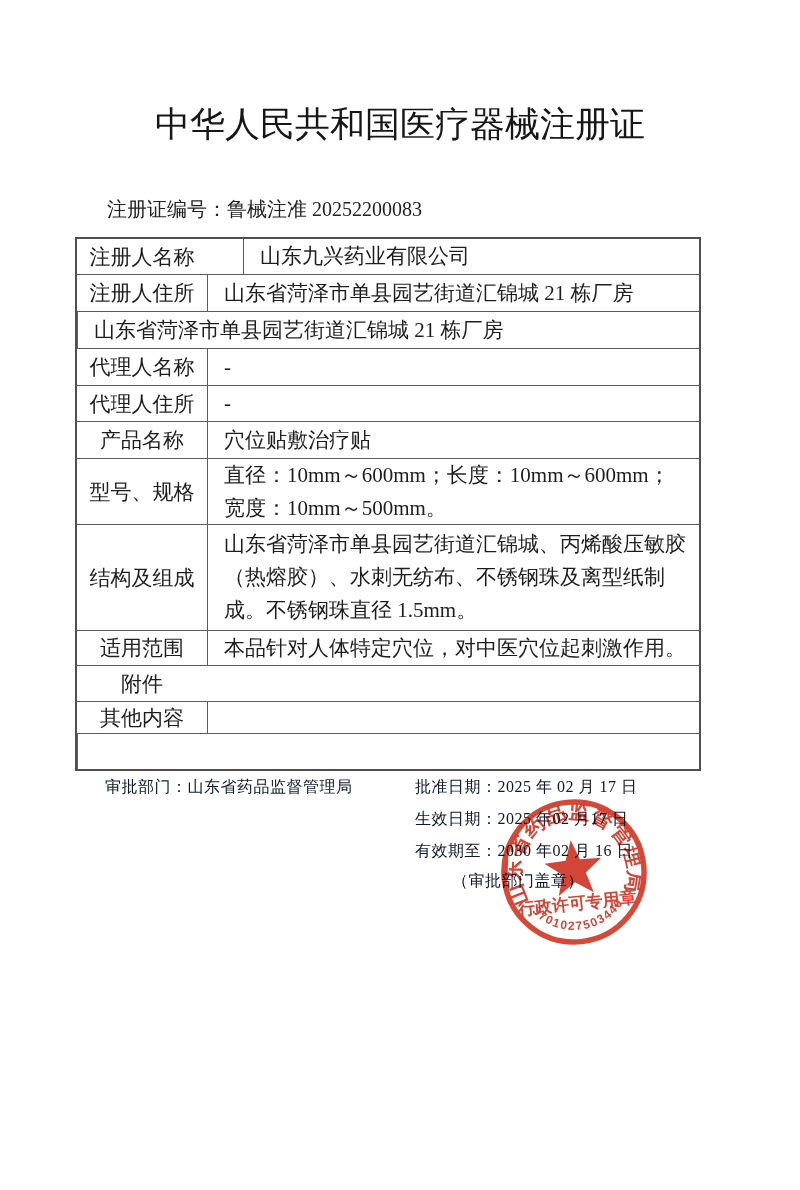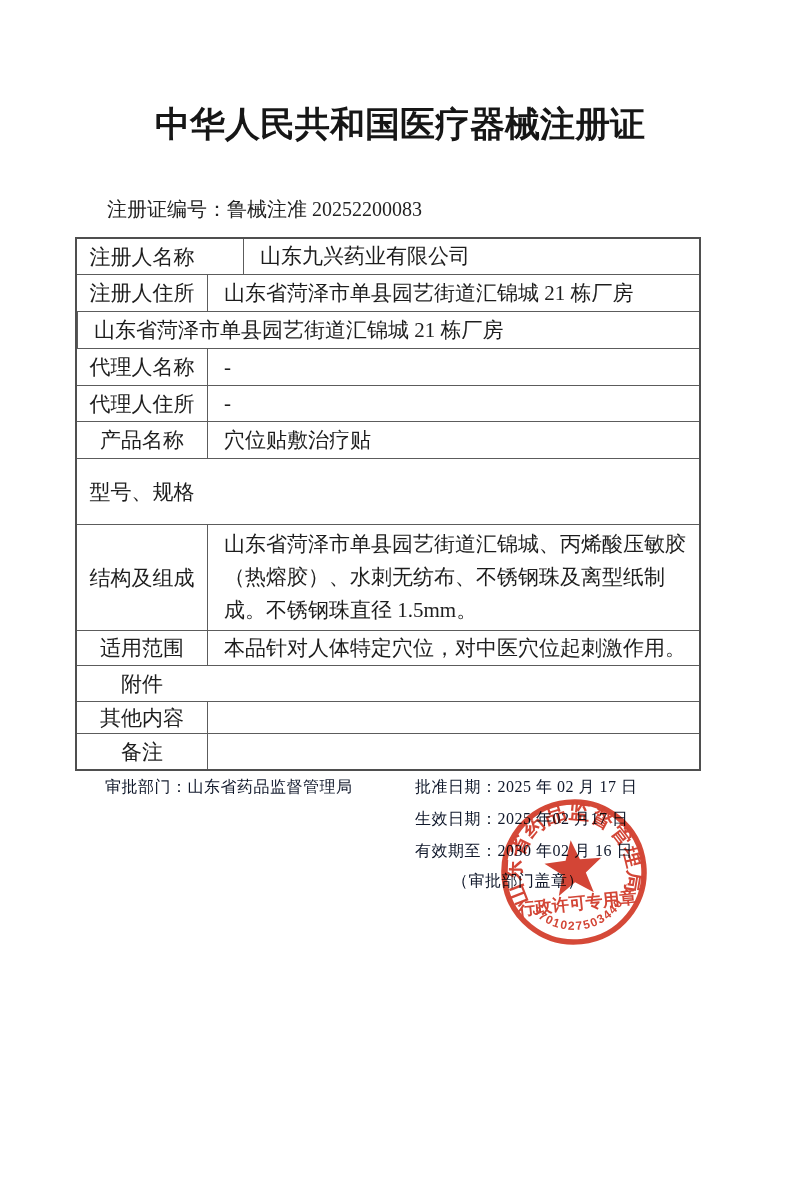--- a/index.html
+++ b/index.html
@@ -7,21 +7,21 @@
     width:800px; height:1190px;
     background:#ffffff;
     font-family:"Liberation Serif","DejaVu Serif",serif;
     color:#1d1d1d;
   }
   .page { position:relative; width:800px; height:1190px; overflow:hidden; background:#ffffff; }
 
   .title {
     position:absolute; top:101px; left:0; width:100%;
     margin:0; text-align:center;
-    font-size:35px; font-weight:700; color:#161616;
+    font-size:35px; font-weight:400; color:#161616;
     letter-spacing:0px;
   }
 
   .cert-no {
     position:absolute; left:107px; top:196px;
     font-size:20px; color:#222;
   }
 
   .cert-table {
     position:absolute; left:75px; top:237px; width:626px;
@@ -90,38 +90,38 @@
     <div class="trow" style="height:36px">
       <div class="tlabel">代理人住所</div>
       <div class="tvalue">-</div>
     </div>
     <div class="trow" style="height:37px">
       <div class="tlabel">产品名称</div>
       <div class="tvalue">穴位贴敷治疗贴</div>
     </div>
     <div class="trow" style="height:66px">
       <div class="tlabel">型号、规格</div>
+      <div class="tvalue">直径：10mm～600mm；长度：10mm～600mm；宽度：10mm～500mm。</div>
     </div>
     <div class="trow" style="height:106px">
       <div class="tlabel">结构及组成</div>
       <div class="tvalue">山东省菏泽市单县园艺街道汇锦城、丙烯酸压敏胶（热熔胶）、水刺无纺布、不锈钢珠及离型纸制成。不锈钢珠直径 1.5mm。</div>
     </div>
     <div class="trow" style="height:35px">
       <div class="tlabel">适用范围</div>
       <div class="tvalue">本品针对人体特定穴位，对中医穴位起刺激作用。</div>
     </div>
     <div class="trow" style="height:36px">
       <div class="tlabel">附件</div>
     </div>
     <div class="trow" style="height:32px">
       <div class="tlabel">其他内容</div>
       <div class="tvalue"></div>
     </div>
     <div class="trow" style="height:36px">
-      <div class="tlabel">备注</div>
       <div class="tvalue"></div>
     </div>
   </div>
 
   <div class="footer-line dept-line"><span>审批部门：</span><span>山东省药品监督管理局</span></div>
 
   <div class="footer-line date-1"><span>批准日期：</span><span>2025 年 02 月 17 日</span></div>
 
   <div class="footer-line date-2"><span>生效日期：</span><span>2025 年02 月17 日</span></div>
 

